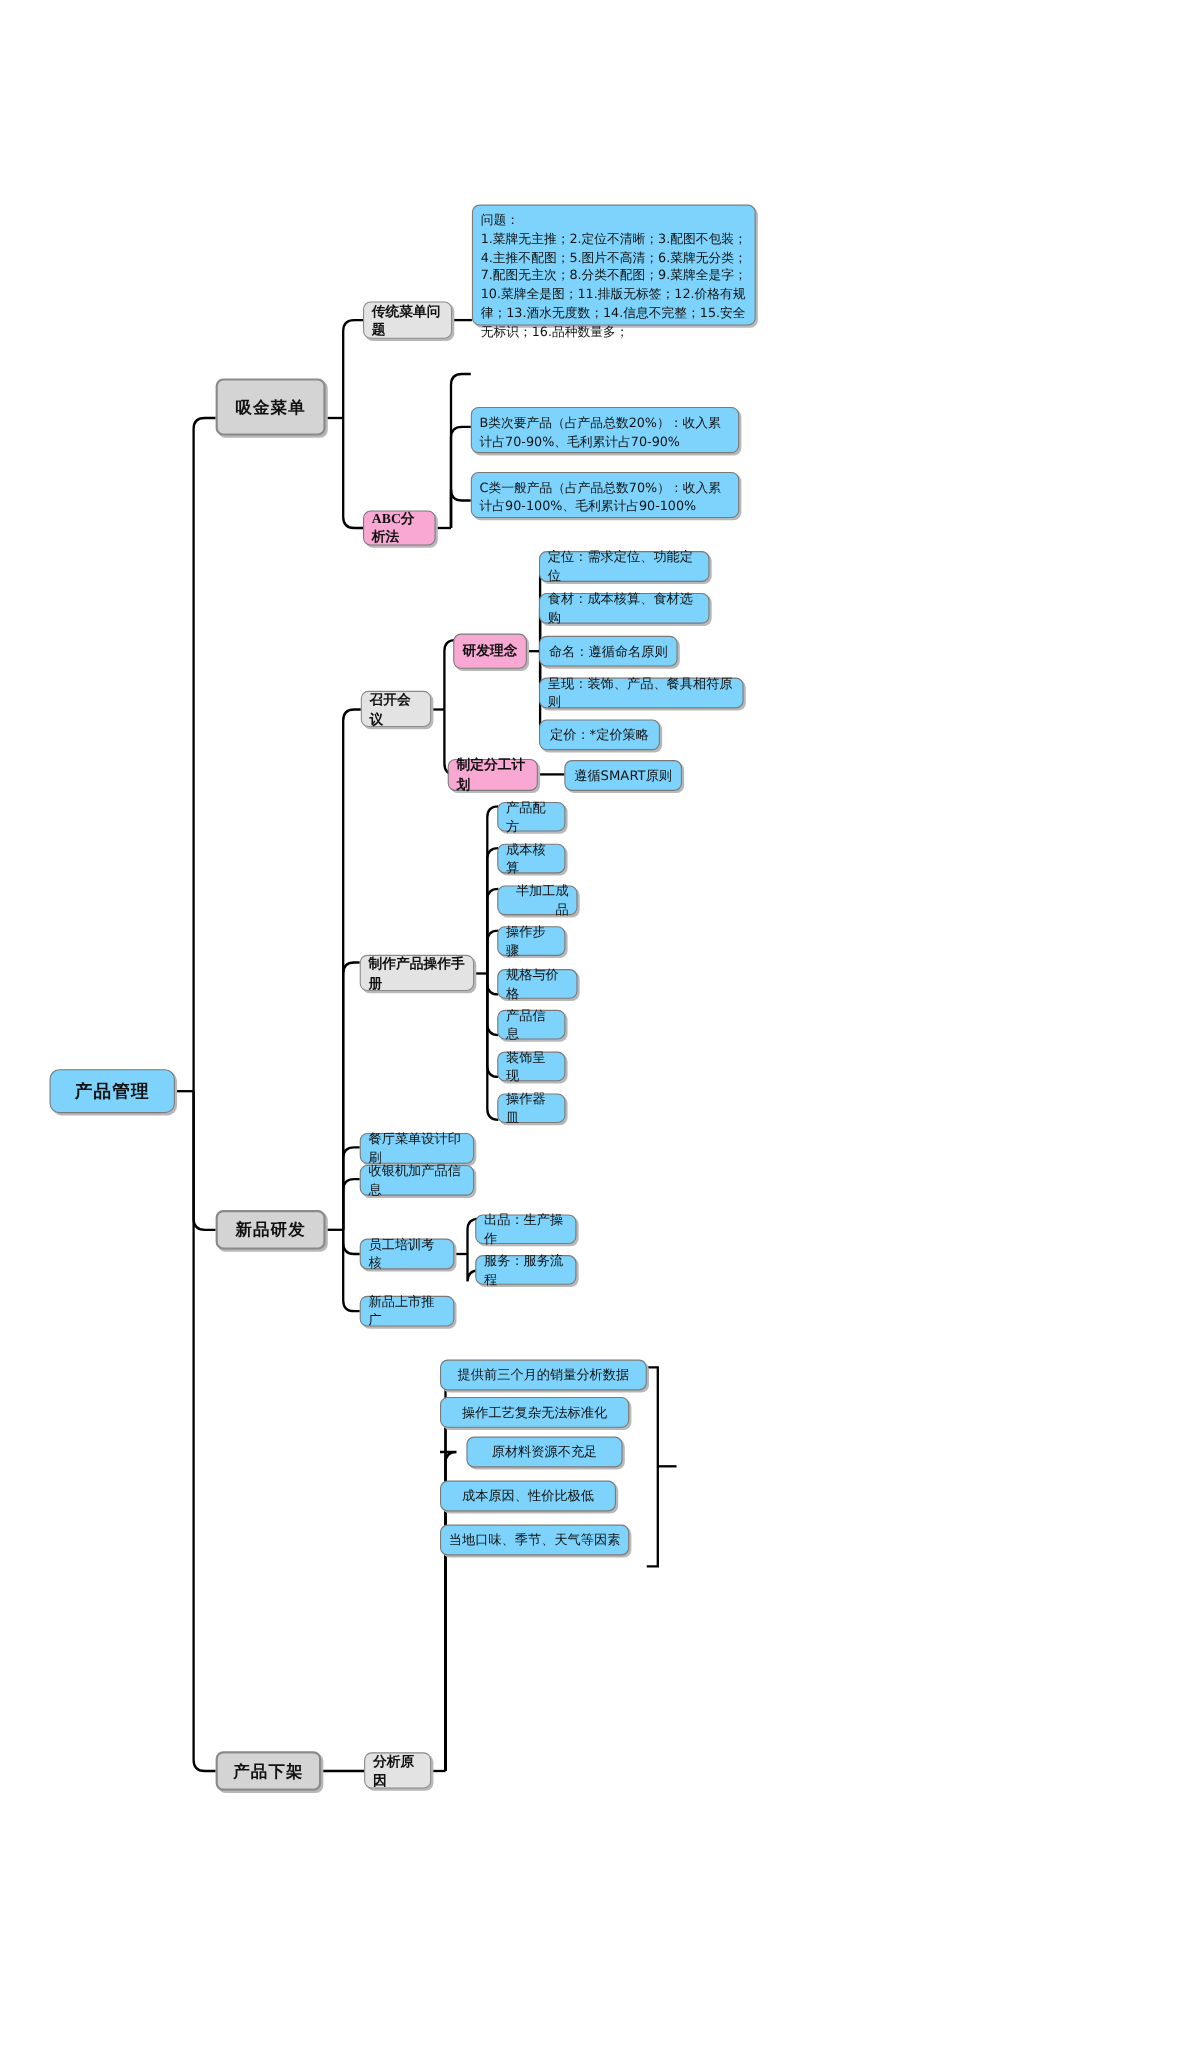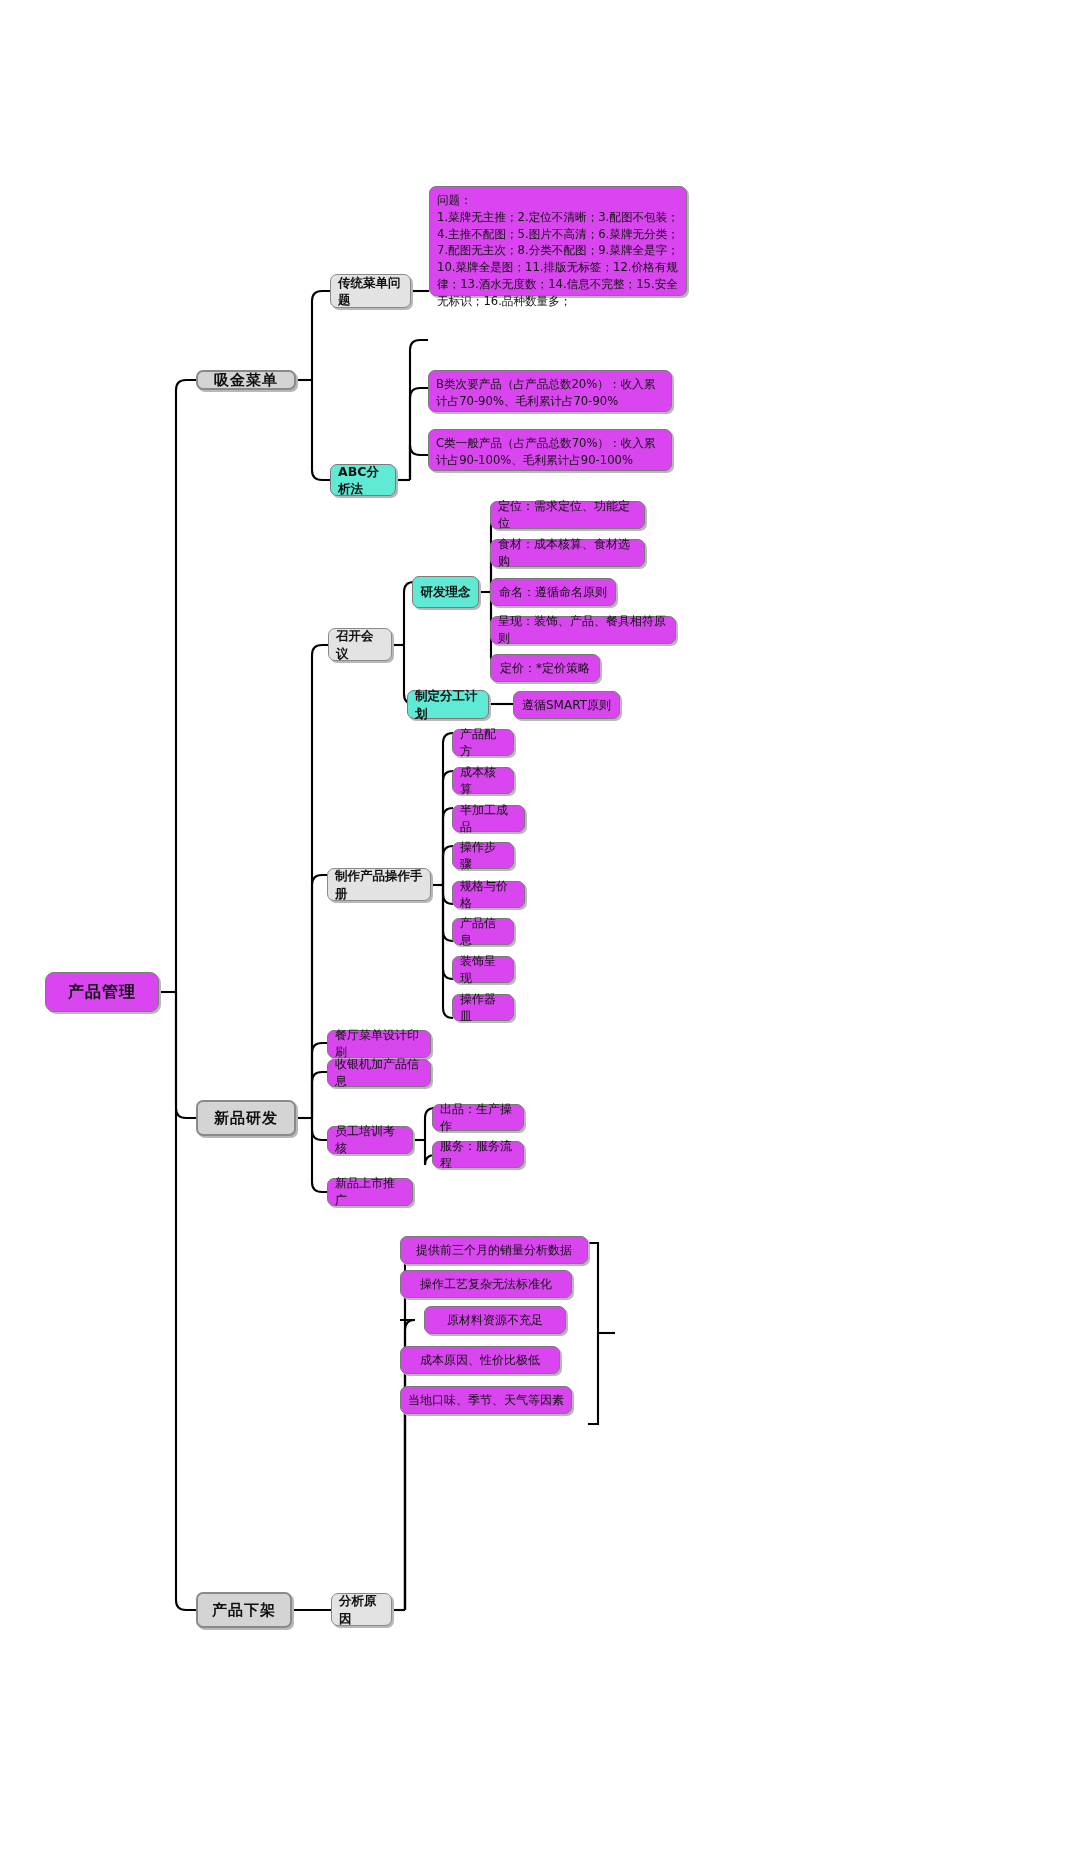--- a/index.html
+++ b/index.html
@@ -14,21 +14,21 @@
     position: relative;
     width: 1080px;
     height: 1875px;
     background: #ffffff;
     overflow: hidden;
   }
   
   .node {
     position: absolute;
     box-sizing: border-box;
-    background: #d946ef;
+    background: #7dd3fc;
     border: 1.6px solid #7a7a7a;
     border-radius: 7px;
     box-shadow: 2px 2px 0 0 #b8b8b8;
     color: #111111;
     display: flex;
     align-items: center;
     justify-content: flex-start;
     padding: 3px 7px;
     line-height: 1.38;
     font-size: 12.5px;
@@ -57,22 +57,23 @@
   .lvl2 {
     font-size: 12.5px;
     font-weight: 700;
     background: #e3e3e3;
     border-color: #8a8a8a;
     justify-content: center;
   }
   .lvl2-plain {
     font-size: 12.5px;
     font-weight: 700;
-    background: #5eead4;
-    justify-content: center;
+    background: #f9a8d4;
+    justify-content: center;
+    font-family: Liberation Serif, serif;
   }
   .leaf {
     font-size: 12px;
     font-weight: 400;
   }
   .para {
     font-size: 11.6px;
     line-height: 1.45;
     align-items: flex-start;
     padding: 5px 7px;
@@ -161,21 +162,21 @@
       <path d="M405,1610 L405,1370 Q405,1360 415,1360 L400,1360"></path>
       <path d="M405,1610 L405,1410 Q405,1400 415,1400 L400,1400"></path>
 
       <path d="M588,1243 L598,1243 L598,1424 L588,1424"></path>
       <path d="M598,1333 L615,1333"></path>
     </svg>
   </div>
 
   <div class="node root" style="left:45px; top:972px; width:114px; height:40px;">产品管理</div>
 
-  <div class="node lvl1" style="left:196px; top:370px; width:100px; height:20px;">吸金菜单</div>
+  <div class="node lvl1" style="left:196px; top:344px; width:100px; height:52px;">吸金菜单</div>
 
   <div class="node lvl2" style="left:330px; top:274px; width:81px; height:34px;">传统菜单问题</div>
 
   <div class="node para" style="left:429px; top:186px; width:258px; height:110px;">问题：
 1.菜牌无主推；2.定位不清晰；3.配图不包装；4.主推不配图；5.图片不高清；6.菜牌无分类；7.配图无主次；8.分类不配图；9.菜牌全是字；10.菜牌全是图；11.排版无标签；12.价格有规律；13.酒水无度数；14.信息不完整；15.安全无标识；16.品种数量多；</div>
 
   <div class="node lvl2-plain" style="left:330px; top:464px; width:66px; height:32px;">ABC分析法</div>
 
   <div class="node para" style="left:428px; top:370px; width:244px; height:42px;">B类次要产品（占产品总数20%）：收入累计占70-90%、毛利累计占70-90%</div>
   <div class="node para" style="left:428px; top:429px; width:244px; height:42px;">C类一般产品（占产品总数70%）：收入累计占90-100%、毛利累计占90-100%</div>
@@ -192,21 +193,21 @@
   <div class="node leaf center" style="left:490px; top:616px; width:186px; height:28px;">呈现：装饰、产品、餐具相符原则</div>
   <div class="node leaf center" style="left:490px; top:654px; width:110px; height:28px;">定价：*定价策略</div>
 
   <div class="node lvl2-plain" style="left:407px; top:690px; width:82px; height:29px;">制定分工计划</div>
   <div class="node leaf center" style="left:513px; top:691px; width:107px; height:28px;">遵循SMART原则</div>
 
   <div class="node lvl2" style="left:327px; top:868px; width:104px; height:33px;">制作产品操作手册</div>
 
   <div class="node leaf center" style="left:452px; top:729px; width:62px; height:27px;">产品配方</div>
   <div class="node leaf center" style="left:452px; top:767px; width:62px; height:27px;">成本核算</div>
-  <div class="node leaf center" style="left:452px; top:805px; width:73px; height:27px;">半加工成品</div>
+  <div class="node leaf center" style="left:452px; top:805px; width:73px; height:27px;text-align:right;">半加工成品</div>
   <div class="node leaf center" style="left:452px; top:842px; width:62px; height:27px;">操作步骤</div>
   <div class="node leaf center" style="left:452px; top:881px; width:73px; height:27px;">规格与价格</div>
   <div class="node leaf center" style="left:452px; top:918px; width:62px; height:27px;">产品信息</div>
   <div class="node leaf center" style="left:452px; top:956px; width:62px; height:27px;">装饰呈现</div>
   <div class="node leaf center" style="left:452px; top:994px; width:62px; height:27px;">操作器皿</div>
 
   <div class="node leaf center" style="left:327px; top:1030px; width:104px; height:28px;">餐厅菜单设计印刷</div>
   <div class="node leaf center" style="left:327px; top:1059px; width:104px; height:28px;">收银机加产品信息</div>
 
   <div class="node leaf center" style="left:327px; top:1126px; width:86px; height:28px;">员工培训考核</div>

